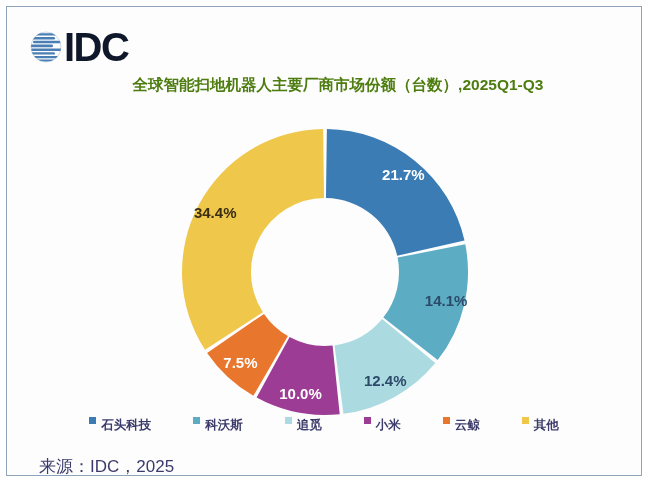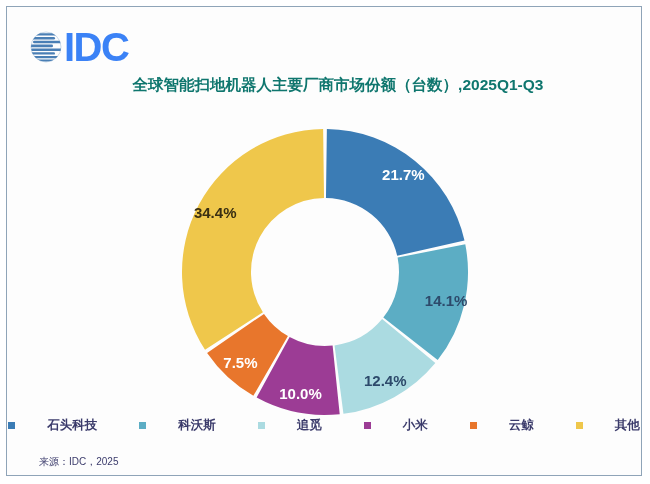--- a/index.html
+++ b/index.html
@@ -33,34 +33,34 @@
   }
   .logo-globe {
     width: 34px;
     height: 34px;
     display: block;
   }
   .logo-text {
     font-family: "Liberation Sans", sans-serif;
     font-size: 40px;
     font-weight: 700;
-    color: #3b82f6;
+    color: #0f172a;
     letter-spacing: -1.5px;
     line-height: 1;
     margin-left: 1px;
   }
   .chart-title {
     position: absolute;
     left: 0;
     right: 0;
     top: 68px;
     text-align: center;
     font-size: 15.5px;
     font-weight: 700;
-    color: #0f766e;
+    color: #4d7c0f;
     font-family: "Liberation Sans", "DejaVu Sans", sans-serif;
     letter-spacing: 0px;
     padding-left: 28px;
   }
   .donut-area {
     position: absolute;
     left: 0;
     top: 113px;
     width: 636px;
     height: 306px;
@@ -79,42 +79,40 @@
     left: 0;
     right: 0;
     top: 410px;
     display: flex;
     justify-content: center;
     align-items: center;
     gap: 0px;
   }
   .legend-item {
     display: flex;
-    align-items: center;
     margin: 0 21px;
-    gap: 27px;
   }
   .legend-swatch {
     width: 7px;
     height: 7px;
     margin-right: 5px;
     flex: 0 0 auto;
   }
   .legend-label {
     font-size: 12.5px;
     color: #3b3b6b;
     font-weight: 700;
     font-family: "Liberation Sans", "DejaVu Sans", sans-serif;
     white-space: nowrap;
   }
   .source {
     position: absolute;
     left: 32px;
     top: 448px;
-    font-size: 10px;
+    font-size: 17px;
     color: #3b3b6b;
     font-family: "Liberation Sans", "DejaVu Sans", sans-serif;
   }
 </style>
 </head>
 <body>
 
 <div class="frame">
 
   <div class="logo-wrap">

